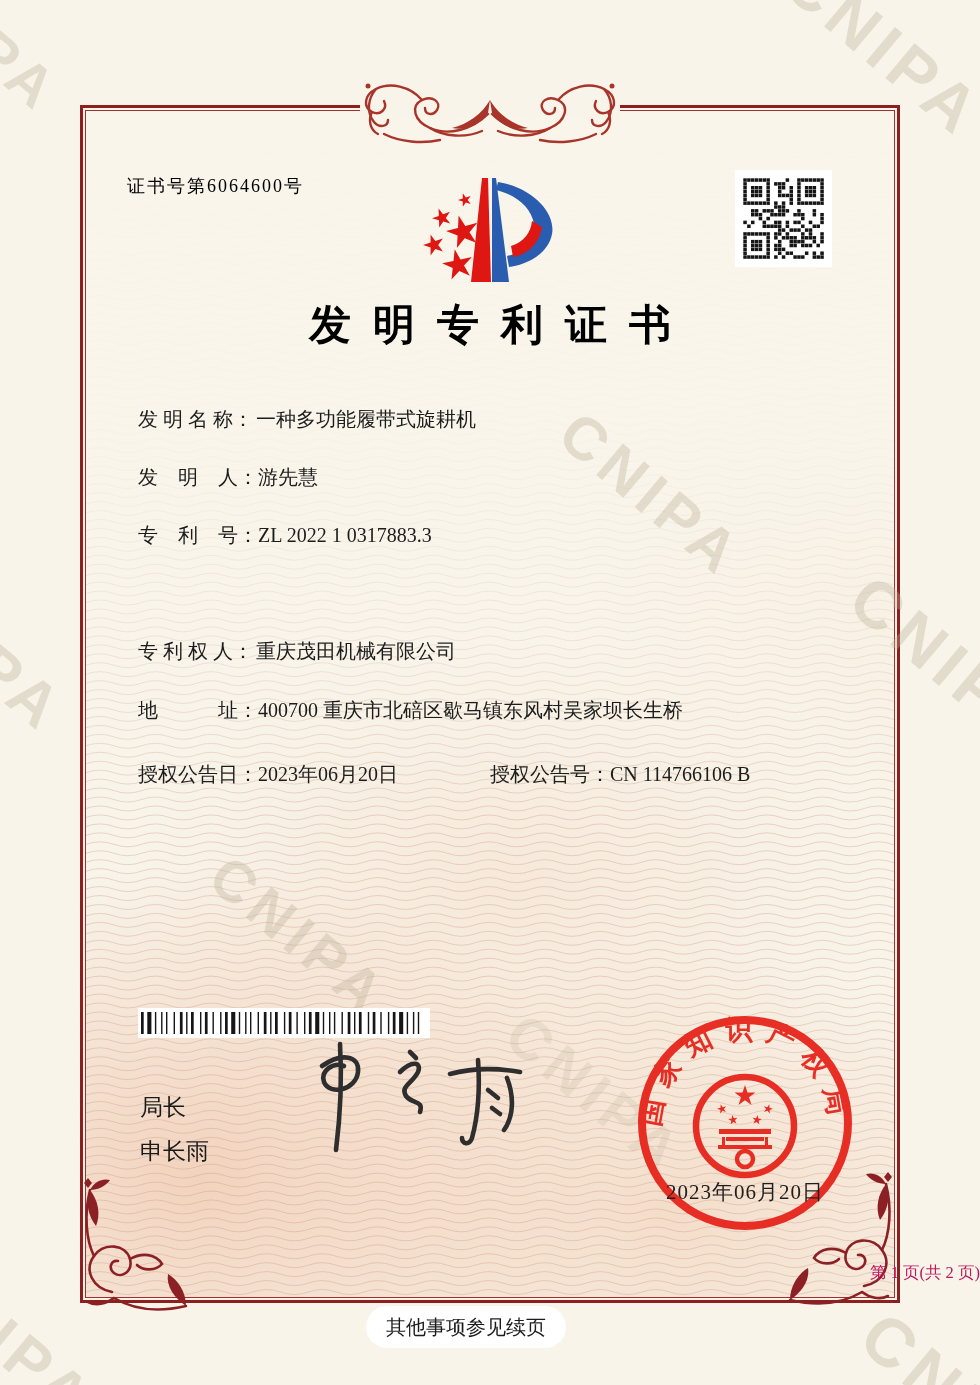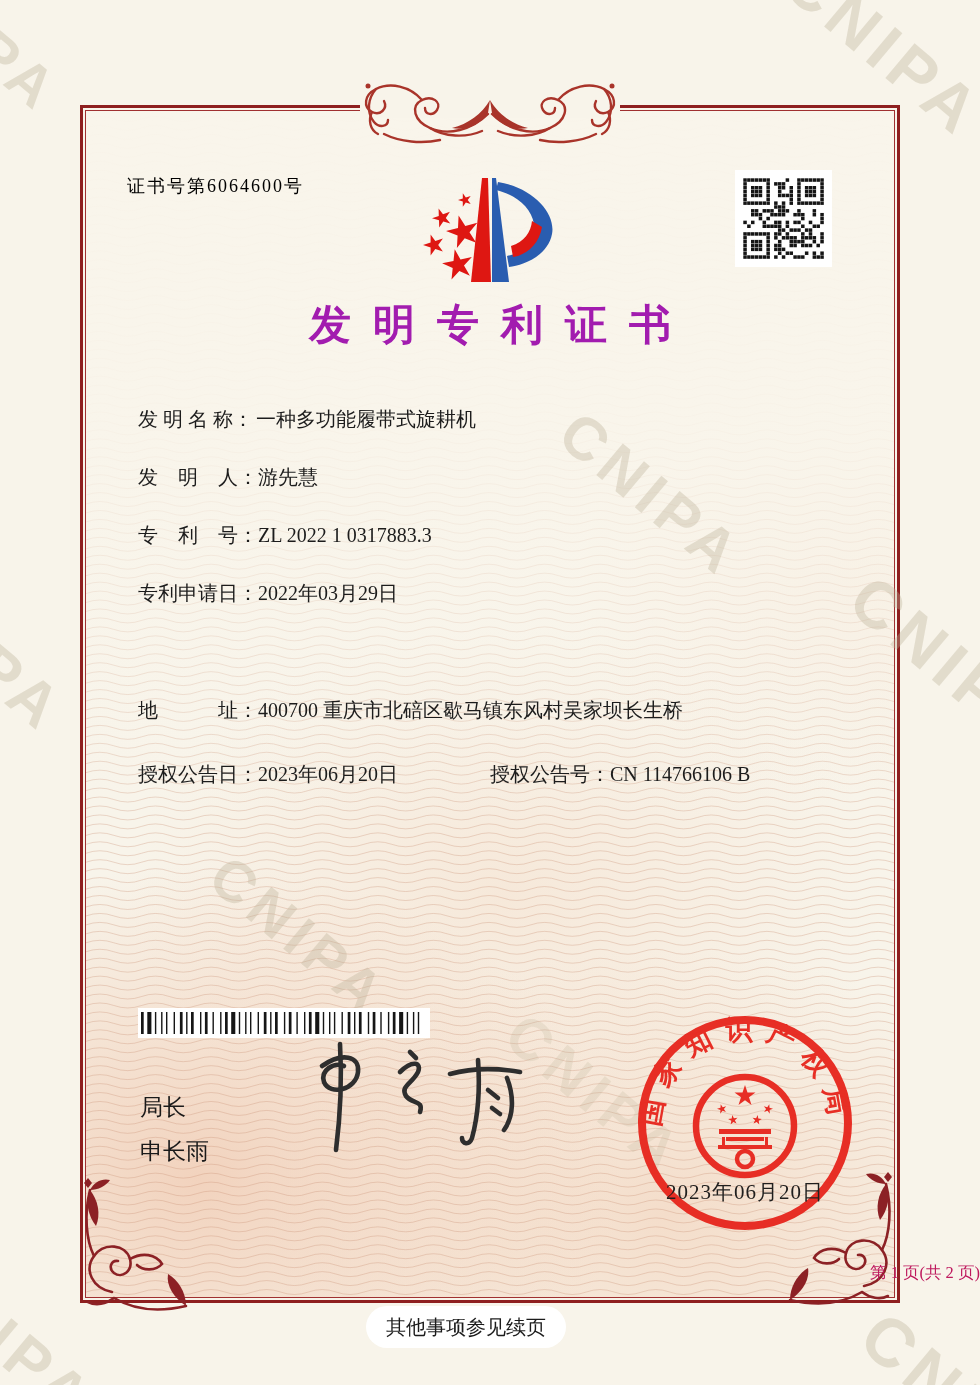--- a/index.html
+++ b/index.html
@@ -32,21 +32,21 @@
   .waves{position:absolute;inset:0;width:100%;height:100%;}
   .waves path{fill:none;stroke:#c98e72;stroke-width:.8;opacity:.42;}
   .fade-top{position:absolute;inset:0;
     background:linear-gradient(180deg, rgba(249,245,235,.97) 0%, rgba(249,245,235,.92) 26%,
                rgba(249,245,235,.45) 44%, rgba(249,245,235,0) 60%);}
   
   .content{position:absolute;inset:0;z-index:2;}
   .abs{position:absolute;}
   .cert-no{left:127px;top:174px;font-size:18px;letter-spacing:2px;color:#000000;}
   .title{left:0;right:0;top:297px;text-align:center;font-size:42px;font-weight:700;
-         letter-spacing:22px;padding-left:22px;color:#a21caf;}
+         letter-spacing:22px;padding-left:22px;color:#000000;}
   .field-row{left:138px;font-size:20px;white-space:nowrap;}
   .f-label{display:inline-block;min-width:118px;}
   .grant2{position:absolute;left:352px;top:0;white-space:nowrap;}
   .paras{left:128px;top:806px;width:734px;font-size:19.5px;line-height:30.5px;
          text-align:justify;color:#1d1d1d;}
   .paras p{margin:0;text-indent:2em;}
   .paras p + p{margin-top:15px;}
   .signer{left:140px;font-size:23px;font-family:"Liberation Sans","DejaVu Sans",sans-serif;color:#1a1a1a;}
   .pagenum{left:0;right:0;top:1262px;text-align:right;font-size:16.5px;color:#be185d;margin-left:18px;}
   .contbox{left:366px;top:1306px;width:200px;height:42px;background:#ffffff;
@@ -517,22 +517,22 @@
 
     <div class="abs field-row" style="top:406px">
       <span class="f-label">发 明 名 称：</span><span>一种多功能履带式旋耕机</span>
     </div>
     <div class="abs field-row" style="top:464px">
       <span class="f-label">发　明　人：</span><span>游先慧</span>
     </div>
     <div class="abs field-row" style="top:522px">
       <span class="f-label">专　利　号：</span><span>ZL 2022 1 0317883.3</span>
     </div>
-    <div class="abs field-row" style="top:580px">
-      <span class="f-label">专利申请日：</span><span>2022年03月29日</span>
+    <div class="abs field-row" style="top:638px">
+      <span class="f-label">专 利 权 人：</span><span>重庆茂田机械有限公司</span>
     </div>
     <div class="abs field-row" style="top:697px">
       <span class="f-label">地　　　址：</span><span>400700 重庆市北碚区歇马镇东风村吴家坝长生桥</span>
     </div>
     <div class="abs field-row" style="top:761px">
       <span class="f-label">授权公告日：</span><span>2023年06月20日</span>
       <span class="grant2">
         <span class="f-label">授权公告号：</span><span>CN 114766106 B</span>
       </span>
     </div>

